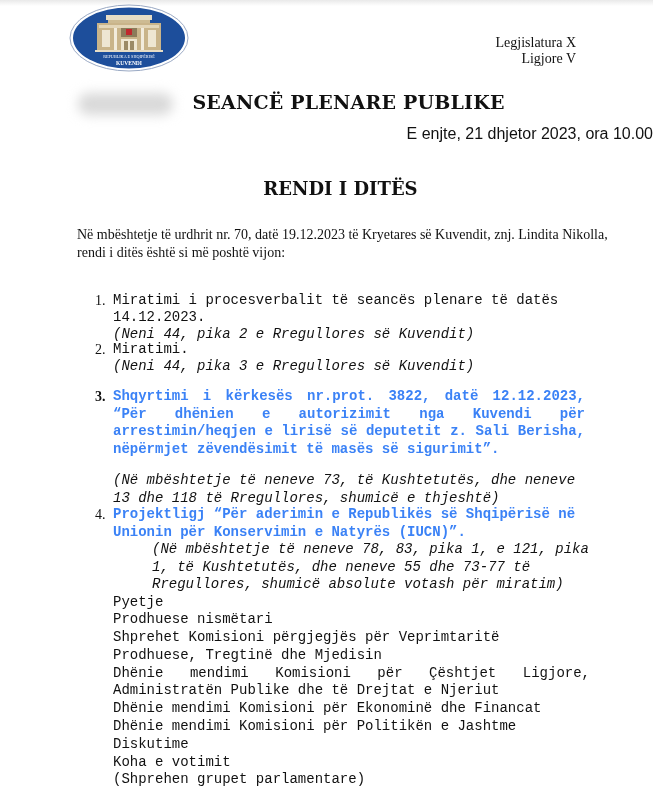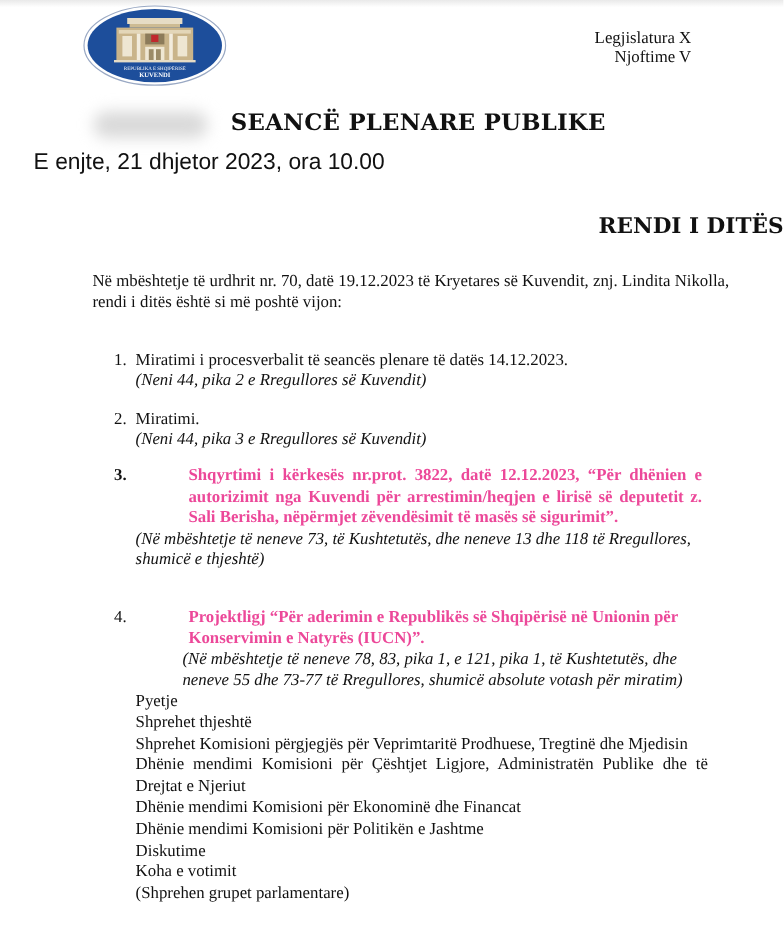--- a/index.html
+++ b/index.html
@@ -1,39 +1,39 @@
 <!DOCTYPE html>
 <html><head>
   <meta charset="utf-8">
   <style>
     html, body { margin: 0; padding: 0; background: #ffffff; }
     body { width: 653px; height: 786px; position: relative; overflow: hidden;
            font-family: "Liberation Serif", "DejaVu Serif", serif; color: #111; }
     .topshade { position: absolute; left: 0; top: 0; width: 653px; height: 6px;
                 background: linear-gradient(#e9e9e9, #ffffff); }
     .logo { position: absolute; left: 69px; top: 4px; width: 120px; height: 68px; }
-    .legis { position: absolute; right: 77px; top: 25px; text-align: right;
+    .legis { position: absolute; right: 77px; top: 35px; text-align: right;
              font-size: 14px; line-height: 16px; }
     .blur { position: absolute; left: 78px; top: 93px; width: 95px; height: 22px;
             border-radius: 12px; background: #d9d9d9; filter: blur(6px); }
     .title { position: absolute; left: 0; width: 653px; top: 91px; text-align: center;
              font-family: "DejaVu Serif", serif; font-weight: bold; font-size: 19px;
              letter-spacing: 0.2px; padding-left: 44px; box-sizing: border-box; }
-    .date { position: absolute; left: 0; width: 653px; top: 125px; text-align: left;
-            font-family: "Liberation Sans", sans-serif; font-size: 19px;
+    .date { position: absolute; left: 0; width: 653px; top: 125px; text-align: right;
+            font-family: "Liberation Sans", sans-serif; font-size: 16px;
             padding-left: 28px; box-sizing: border-box; }
-    .agenda-title { position: absolute; left: 0; width: 653px; top: 178px; text-align: right;
+    .agenda-title { position: absolute; left: 0; width: 653px; top: 178px; text-align: center;
                     font-family: "DejaVu Serif", serif; font-weight: bold; font-size: 18px;
                     padding-left: 28px; box-sizing: border-box; }
     .intro { position: absolute; left: 77px; top: 226px; width: 540px;
              font-size: 14px; line-height: 18px; }
     .item { position: absolute; left: 95px; width: 490px; font-size: 14px; line-height: 17px; }
     .item .num { position: absolute; left: 0; top: 0; width: 20px; }
-    .item .body { margin-left: 18px; }
-    .blue { color: #ec4899; font-weight: bold; margin-left: 44px; }
+    .item .body { margin-left: 18px; font-family: Liberation Mono, monospace; }
+    .blue { color: #3b82f6; font-weight: bold; }
     .justify { text-align: justify; }
     .it { font-style: italic; }
     .sub { font-size: 14px; line-height: 17.8px; }
     .num.bold { font-weight: bold; }
   </style>
 </head>
 <body>
 
 <div class="topshade"></div>
 
@@ -56,21 +56,21 @@
     <rect x="55" y="37" width="4" height="10" fill="#9b8a66"></rect>
     <rect x="61" y="37" width="4" height="10" fill="#9b8a66"></rect>
     <rect x="26" y="46" width="68" height="2" fill="#e6dcc5"></rect>
     <text x="60" y="54" text-anchor="middle" font-family="Liberation Serif, serif" font-size="4.2" fill="#ffffff">REPUBLIKA E SHQIPËRISË</text>
     <text x="60" y="60.5" text-anchor="middle" font-family="Liberation Serif, serif" font-weight="bold" font-size="5.5" fill="#ffffff">KUVENDI</text>
   </svg>
 </div>
 
 <div class="legis">
   <div>Legjislatura X</div>
-  <div>Njoftime V</div>
+  <div>Ligjore V</div>
 </div>
 
 <div class="blur"></div>
 
 <div class="title">SEANCË PLENARE PUBLIKE</div>
 <div class="date">E enjte, 21 dhjetor 2023, ora 10.00</div>
 <div class="agenda-title">RENDI I DITËS</div>
 
 <div class="intro">Në mbështetje të urdhrit nr. 70, datë 19.12.2023 të Kryetares së Kuvendit, znj. Lindita Nikolla, rendi i ditës është si më poshtë vijon:</div>
 
@@ -87,32 +87,32 @@
   <div class="body">
     <div>Miratimi.</div>
     <div class="it">(Neni 44, pika 3 e Rregullores së Kuvendit)</div>
   </div>
 </div>
 
 <div class="item" style="top:388px;">
   <span class="num bold">3.</span>
   <div class="body">
     <div class="blue justify" style="line-height:17.5px;">Shqyrtimi i kërkesës nr.prot. 3822, datë 12.12.2023, “Për dhënien e autorizimit nga Kuvendi për arrestimin/heqjen e lirisë së deputetit z. Sali Berisha, nëpërmjet zëvendësimit të masës së sigurimit”.</div>
-    <div class="it" style="line-height:17.5px;">(Në mbështetje të neneve 73, të Kushtetutës, dhe neneve 13 dhe 118 të Rregullores, shumicë e thjeshtë)</div>
+    <div class="it" style="line-height:17.5px;margin-top:14px;">(Në mbështetje të neneve 73, të Kushtetutës, dhe neneve 13 dhe 118 të Rregullores, shumicë e thjeshtë)</div>
   </div>
 </div>
 
 <div class="item" style="top:506px; width:495px;">
   <span class="num">4.</span>
   <div class="body">
     <div class="blue" style="line-height:17.5px;">Projektligj “Për aderimin e Republikës së Shqipërisë në Unionin për Konservimin e Natyrës (IUCN)”.</div>
     <div class="it" style="line-height:17.5px;margin-left:39px;">(Në mbështetje të neneve 78, 83, pika 1, e 121, pika 1, të Kushtetutës, dhe neneve 55 dhe 73-77 të Rregullores, shumicë absolute votash për miratim)</div>
     <div class="sub">
       <div>Pyetje</div>
-      <div>Shprehet thjeshtë</div>
+      <div>Prodhuese nismëtari</div>
       <div>Shprehet Komisioni përgjegjës për Veprimtaritë Prodhuese, Tregtinë dhe Mjedisin</div>
       <div class="justify">Dhënie mendimi Komisioni për Çështjet Ligjore, Administratën Publike dhe të Drejtat e Njeriut</div>
       <div>Dhënie mendimi Komisioni për Ekonominë dhe Financat</div>
       <div>Dhënie mendimi Komisioni për Politikën e Jashtme</div>
       <div>Diskutime</div>
       <div>Koha e votimit</div>
       <div>(Shprehen grupet parlamentare)</div>
     </div>
   </div>
 </div>

